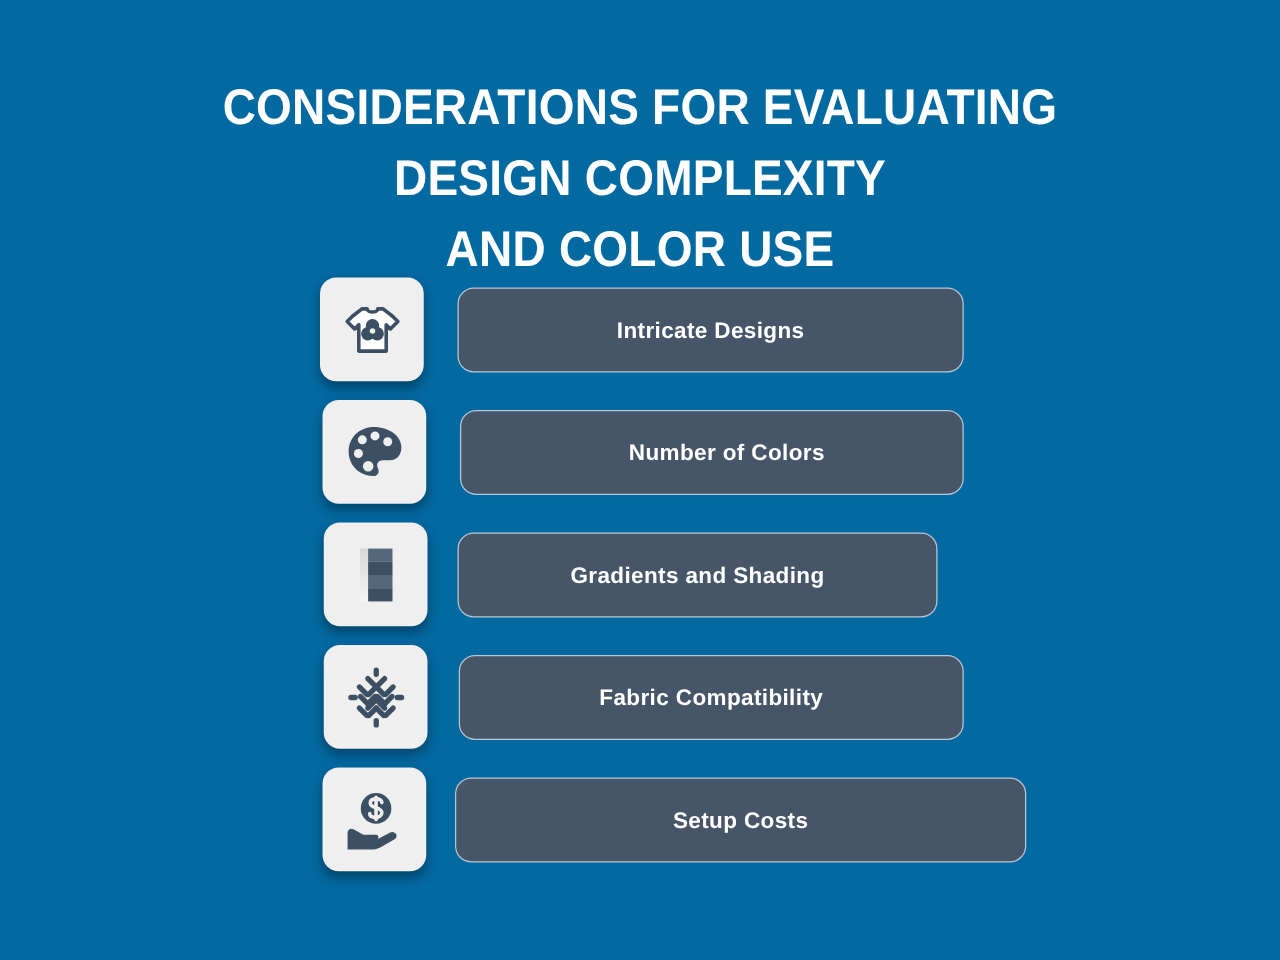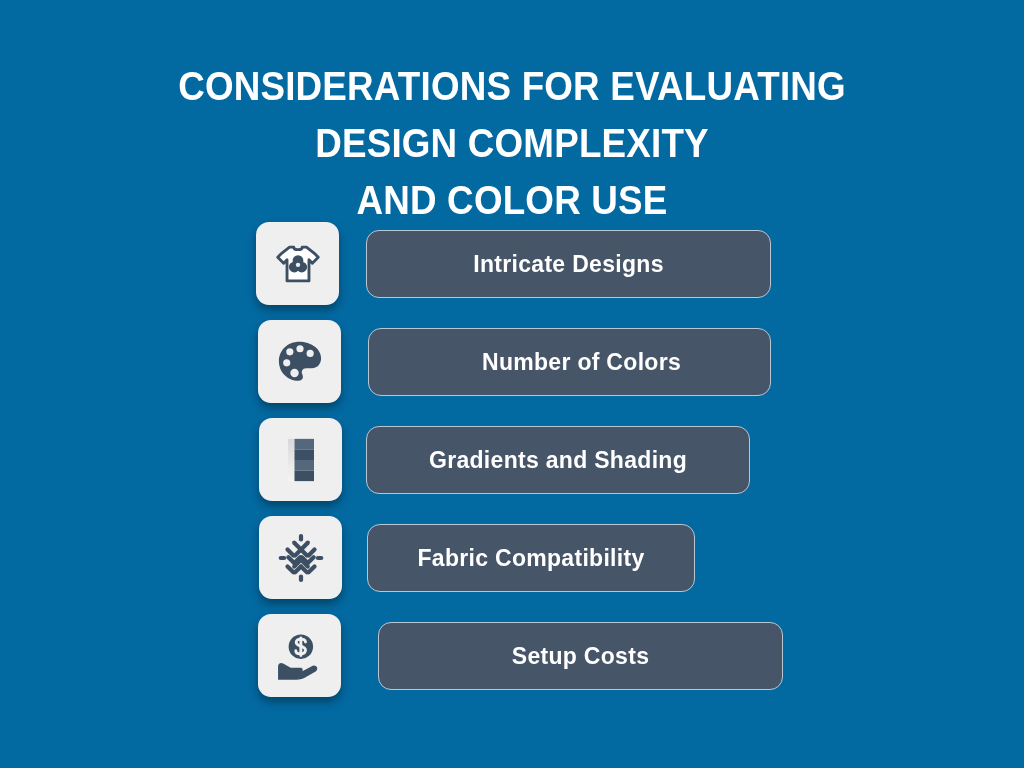--- a/index.html
+++ b/index.html
@@ -82,39 +82,39 @@
     box-sizing: border-box;
     background: #465567;
     border: 1.6px solid #b9c6d4;
     border-radius: 13px;
     display: flex;
     align-items: center;
     justify-content: center;
   }
   .pill-label {
     color: #ffffff;
-    font-size: 23px;
+    font-size: 18px;
     font-weight: 700;
     letter-spacing: 0.3px;
     font-family: "Liberation Sans", sans-serif;
     text-align: center;
   }
 
   
   .row-0 .tile { left: 256px; }
   .row-1 .tile { left: 258px; }
   .row-2 .tile { left: 259px; }
   .row-3 .tile { left: 259px; }
   .row-4 .tile { left: 258px; }
 
   .row-0 .pill { left: 366px; width: 405px; }
   .row-1 .pill { left: 368px; width: 403px; padding-left: 24px; }
   .row-2 .pill { left: 366px; width: 384px; }
-  .row-3 .pill { left: 367px; width: 328px; }
-  .row-4 .pill { left: 378px; width: 405px; }
+  .row-3 .pill { left: 367px; width: 404px; }
+  .row-4 .pill { left: 364px; width: 457px; }
 </style>
 </head>
 <body>
 
 <div class="slide">
 
   <div class="title-wrap">
     <h1 class="title">CONSIDERATIONS FOR EVALUATING DESIGN COMPLEXITY
 AND COLOR USE</h1>
   </div>

